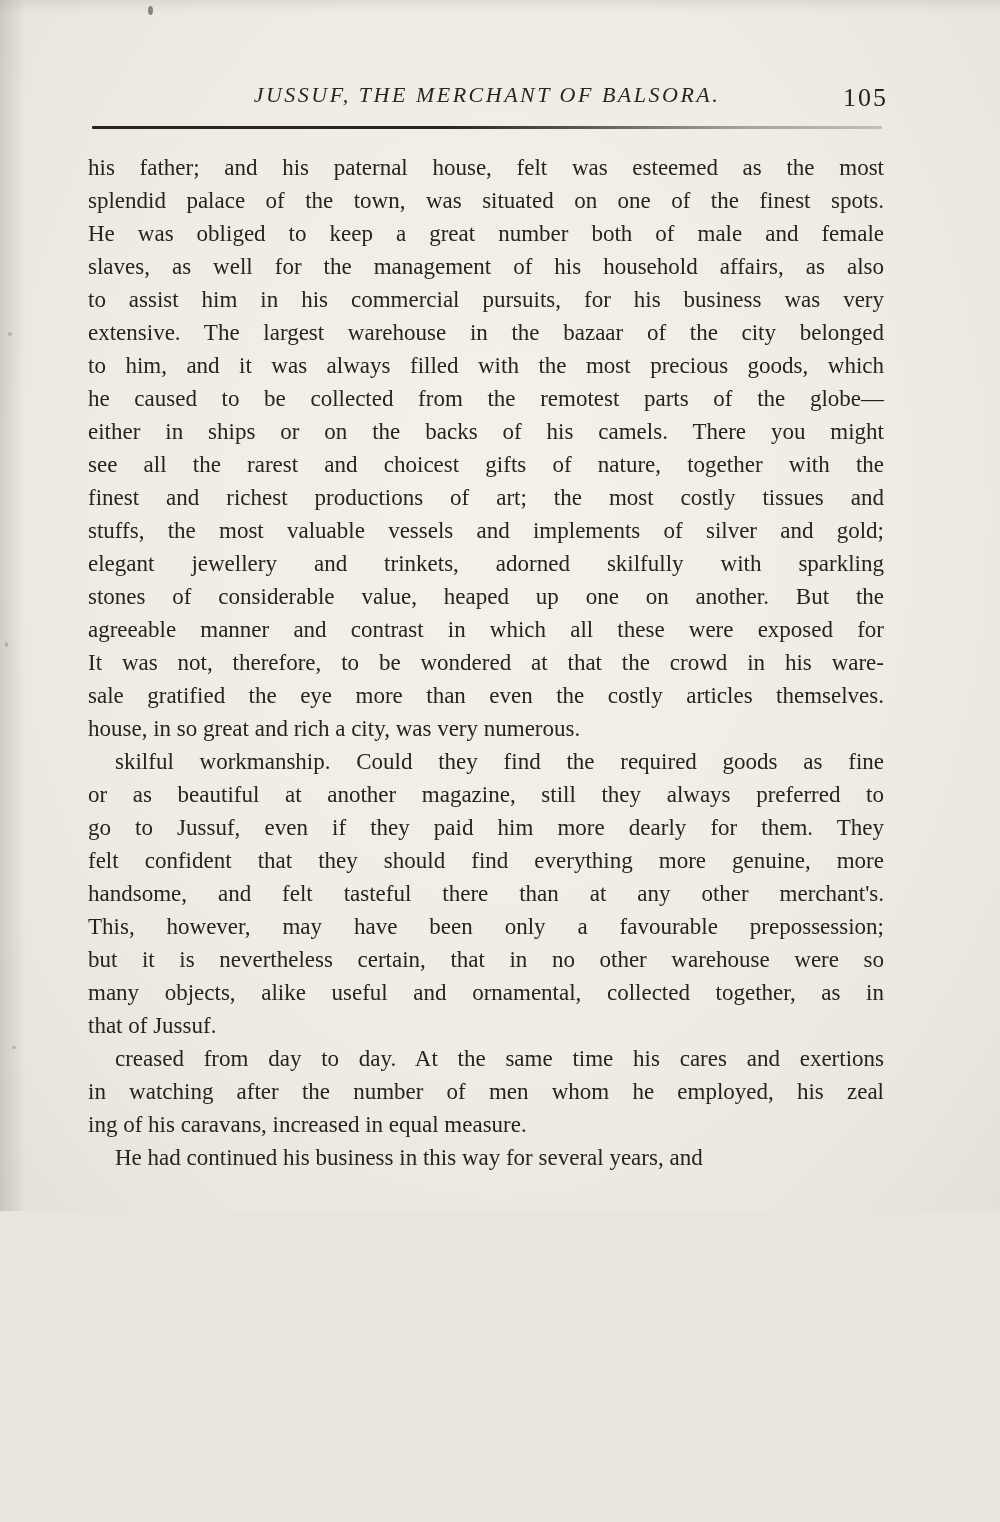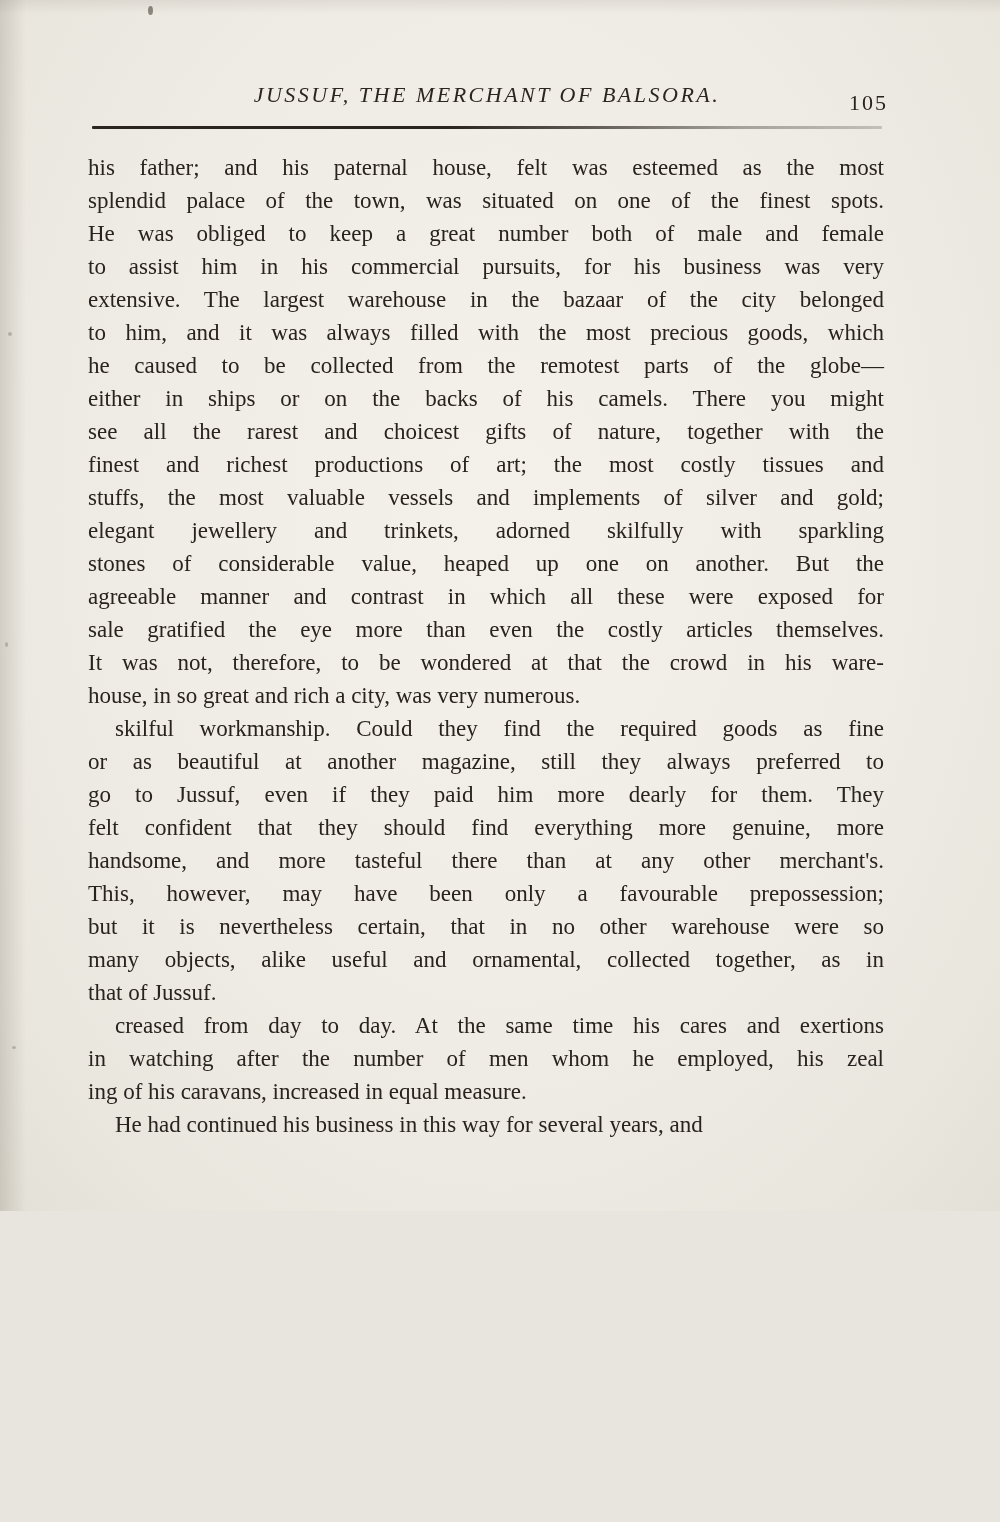--- a/index.html
+++ b/index.html
@@ -45,24 +45,23 @@
     text-align: center;
     font-style: italic;
     font-size: 22px;
     letter-spacing: 2.5px;
     color: #2b2520;
   }
   .header .pagenum {
     position: absolute;
     right: -6px;
     top: 1px;
-    font-size: 22px;
+    font-size: 26px;
     letter-spacing: 2px;
     font-variant-numeric: oldstyle-nums;
-    margin-top: 7px;
   }
   .rule {
     position: absolute;
     top: 126px;
     left: 92px;
     right: 118px;
     height: 3px;
     background: linear-gradient(to right,
       #2b2520 0%, #2b2520 45%,
       rgba(43,37,32,0.75) 62%,
@@ -109,41 +108,42 @@
     <span class="pagenum">105</span>
   </div>
 
   <div class="rule"></div>
 
   <div class="body-text" id="body-text">
       <div class="para">
         <div class="line">his father; and his paternal house, felt was esteemed as the most</div>
         <div class="line">splendid palace of the town, was situated on one of the finest spots.</div>
         <div class="line">He was obliged to keep a great number both of male and female</div>
+        <div class="line">slaves, as well for the management of his household affairs, as also</div>
         <div class="line">to assist him in his commercial pursuits, for his business was very</div>
         <div class="line">extensive.  The largest warehouse in the bazaar of the city belonged</div>
         <div class="line">to him, and it was always filled with the most precious goods, which</div>
         <div class="line">he caused to be collected from the remotest parts of the globe—</div>
         <div class="line">either in ships or on the backs of his camels.  There you might</div>
         <div class="line">see all the rarest and choicest gifts of nature, together with the</div>
         <div class="line">finest and richest productions of art; the most costly tissues and</div>
         <div class="line">stuffs, the most valuable vessels and implements of silver and gold;</div>
         <div class="line">elegant jewellery and trinkets, adorned skilfully with sparkling</div>
         <div class="line">stones of considerable value, heaped up one on another.  But the</div>
         <div class="line">agreeable manner and contrast in which all these were exposed for</div>
+        <div class="line">It was not, therefore, to be wondered at that the crowd in his ware-</div>
         <div class="line">sale gratified the eye more than even the costly articles themselves.</div>
-        <div class="line">It was not, therefore, to be wondered at that the crowd in his ware-</div>
         <div class="line last">house, in so great and rich a city, was very numerous.</div>
       </div>
       <div class="para indent">
         <div class="line">skilful workmanship.  Could they find the required goods as fine</div>
         <div class="line">or as beautiful at another magazine, still they always preferred to</div>
         <div class="line">go to Jussuf, even if they paid him more dearly for them.  They</div>
         <div class="line">felt confident that they should find everything more genuine, more</div>
-        <div class="line">handsome, and more tasteful there than at any other merchant's.</div>
+        <div class="line">handsome, and felt tasteful there than at any other merchant's.</div>
         <div class="line">This, however, may have been only a favourable prepossession;</div>
         <div class="line">but it is nevertheless certain, that in no other warehouse were so</div>
         <div class="line">many objects, alike useful and ornamental, collected together, as in</div>
         <div class="line last">that of Jussuf.</div>
       </div>
       <div class="para indent">
         <div class="line">creased from day to day.  At the same time his cares and exertions</div>
         <div class="line">in watching after the number of men whom he employed, his zeal</div>
         <div class="line last">ing of his caravans, increased in equal measure.</div>
       </div>

